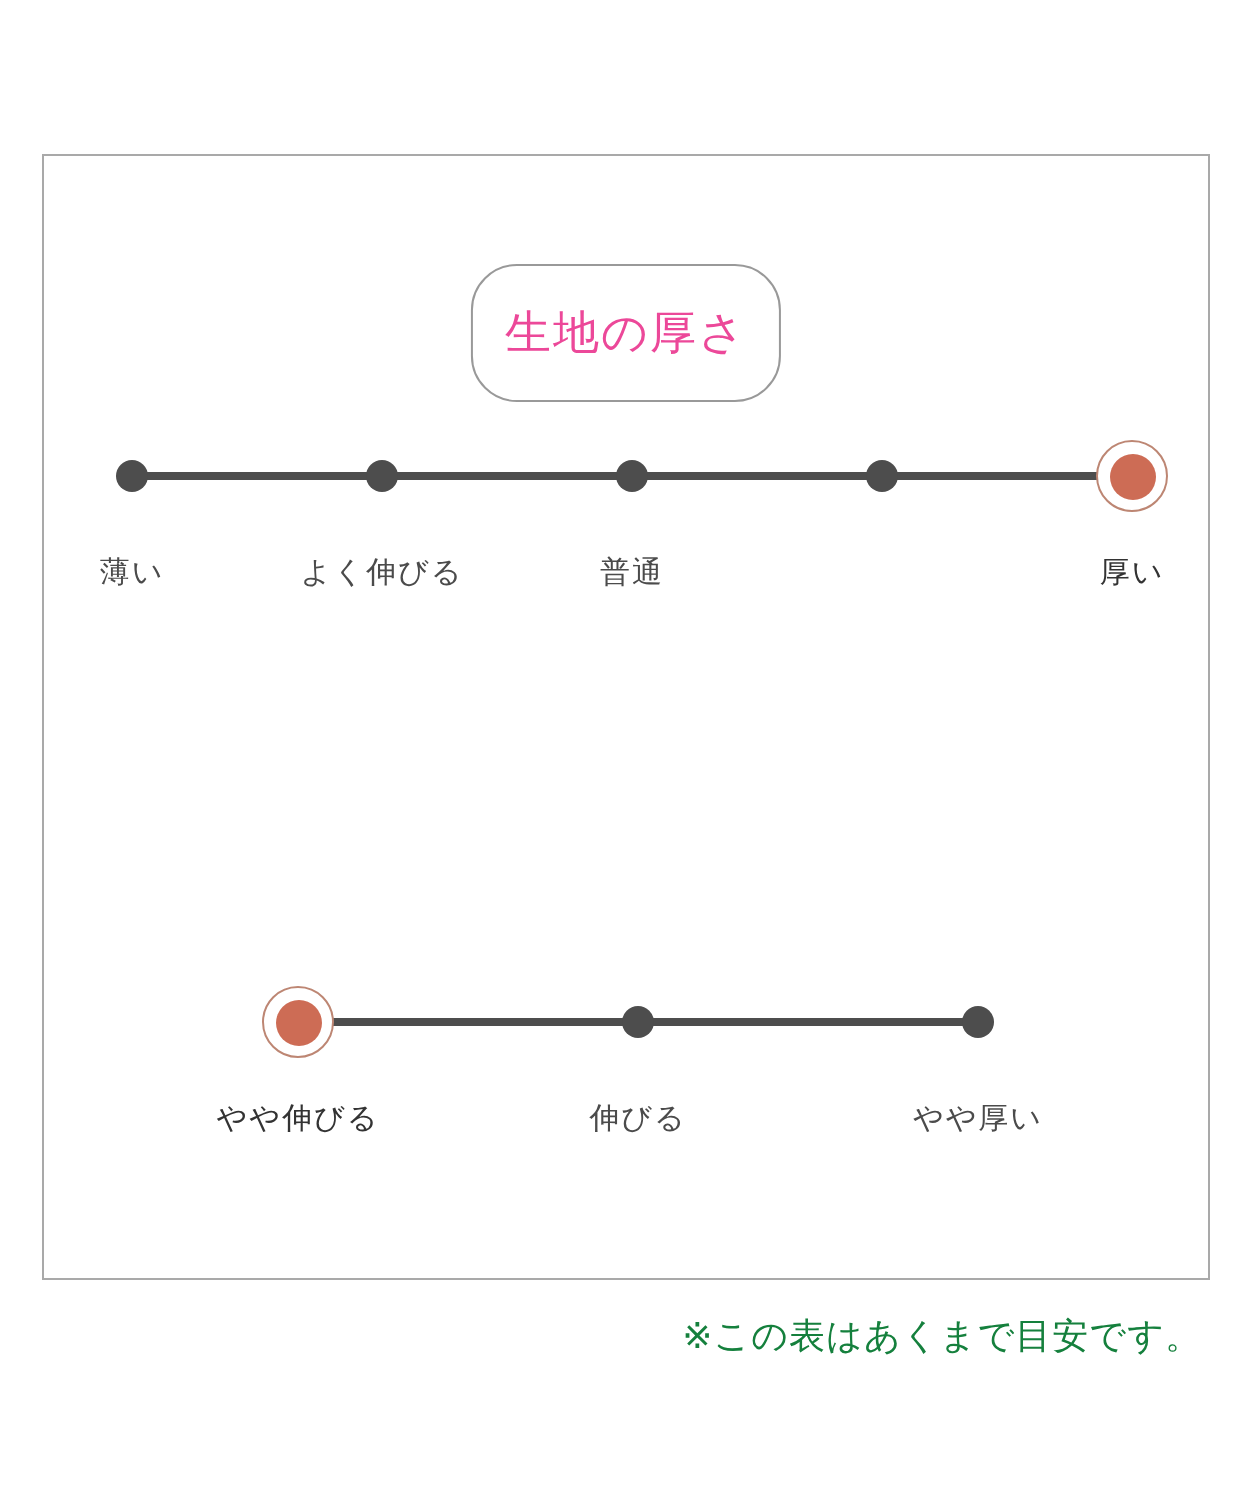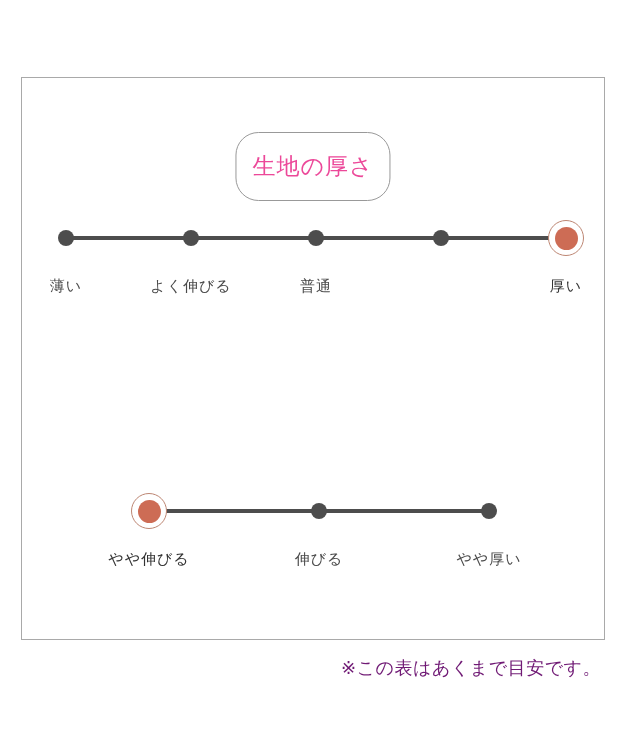--- a/index.html
+++ b/index.html
@@ -49,21 +49,21 @@
   .dot.selected .core{
     width:23px;height:23px;border-radius:50%;background:var(--sel-core);
   }
   .lbl{
     position:absolute;top:57px;transform:translateX(-50%);
     font-size:15px;color:var(--txt);white-space:nowrap;letter-spacing:1px;
   }
   .lbl.selected{font-weight:400;color:var(--txt-bold);}
   .footnote{
     position:absolute;right:24px;top:656px;
-    font-size:18px;color:#701a75;letter-spacing:.5px;white-space:nowrap;
+    font-size:18px;color:#15803d;letter-spacing:.5px;white-space:nowrap;
   }
 </style>
 </head>
 <body>
 
 <div class="frame">
   <div class="pill pill-1">
     <span>生地の厚さ</span>
   </div>
   <div class="scale scale-1">

